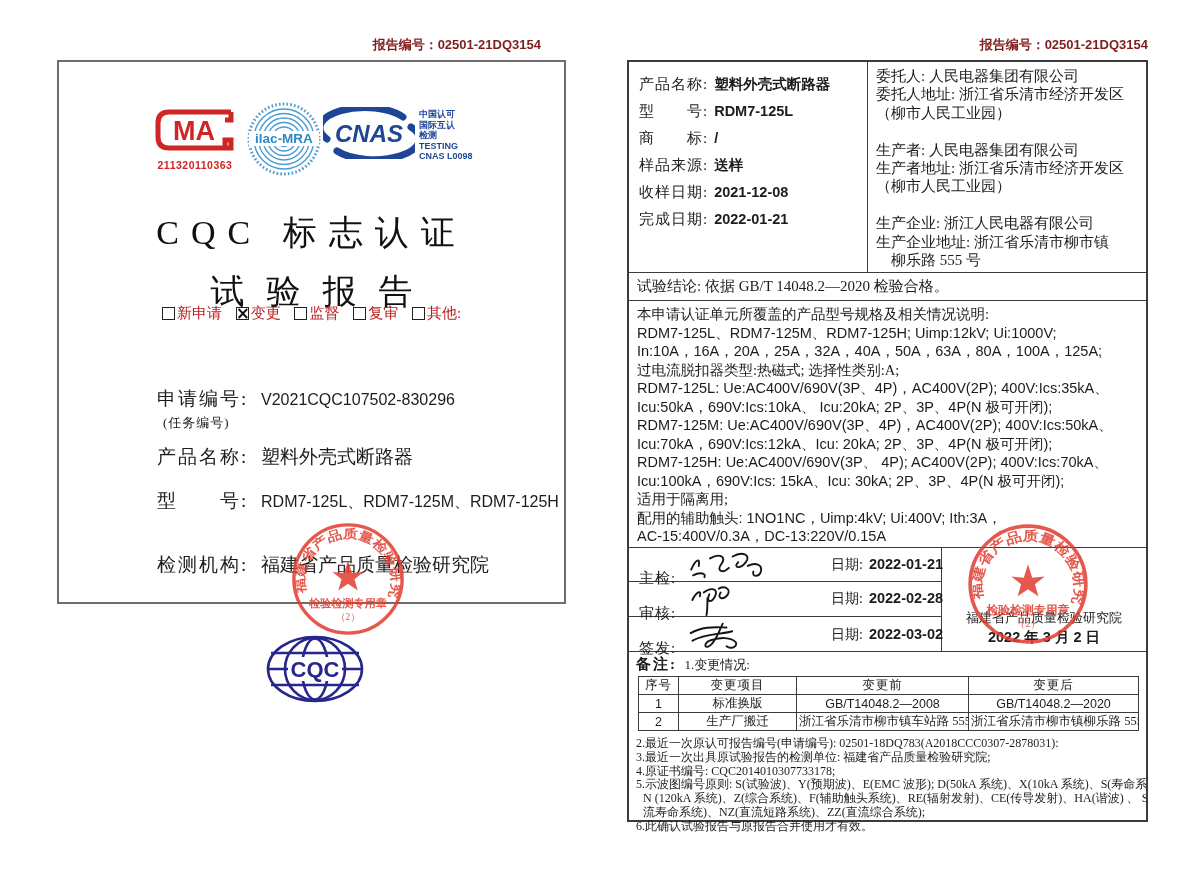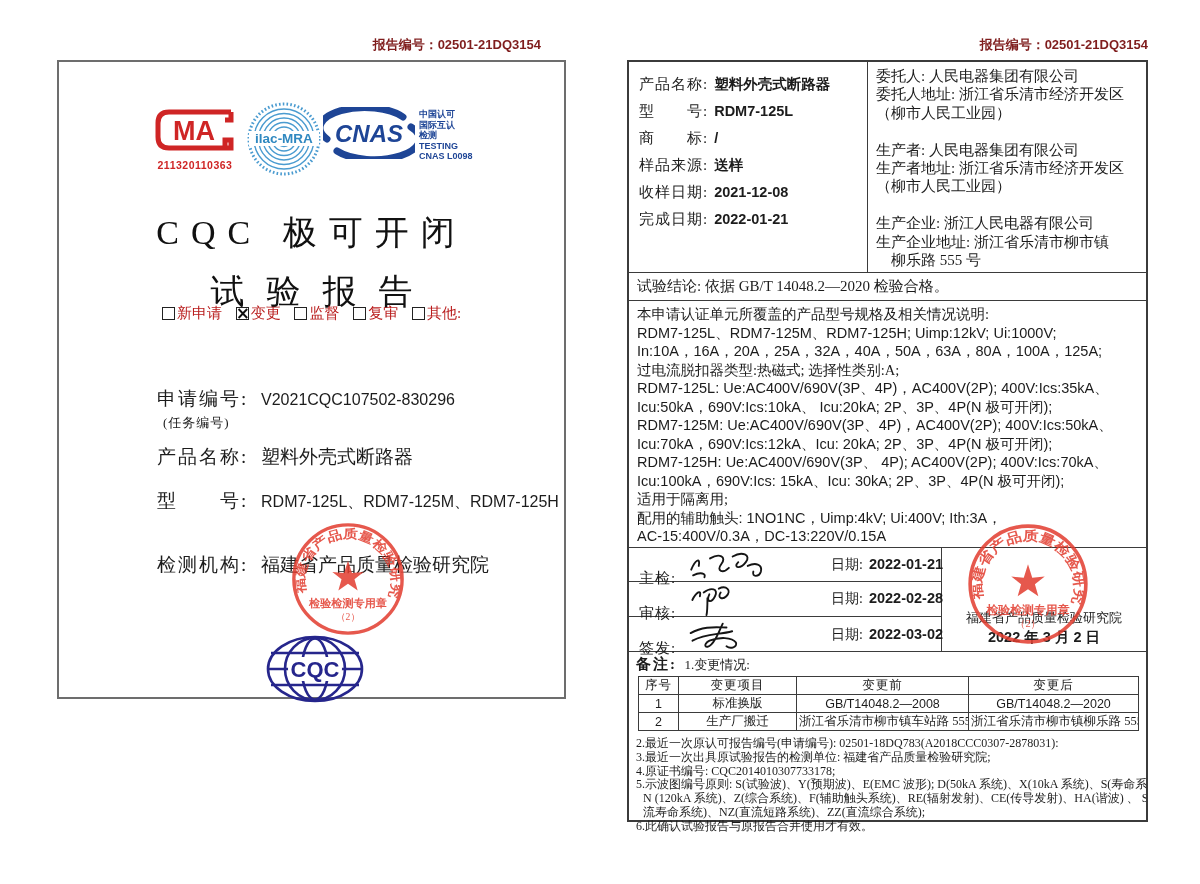--- a/index.html
+++ b/index.html
@@ -4,21 +4,21 @@
 <style>
   *{box-sizing:border-box;margin:0;padding:0;}
   html,body{width:1200px;height:884px;background:#ffffff;overflow:hidden;}
   body{position:relative;font-family:"Liberation Serif","DejaVu Serif",serif;color:#1c1c1c;}
   .num{font-family:"Liberation Sans","DejaVu Sans",sans-serif;}
   .report-no{position:absolute;font-family:"Liberation Sans","DejaVu Sans",sans-serif;font-size:13px;font-weight:bold;color:#7f1d1d;}
   #rn-left{left:57px;top:36px;width:484px;text-align:right;}
   #rn-right{left:627px;top:36px;width:521px;text-align:right;}
 
   
-  #left-page{position:absolute;left:57px;top:60px;width:509px;height:639px;border:2px solid #6d6d6d;background:#fff;}
+  #left-page{position:absolute;left:57px;top:60px;width:509px;height:544px;border:2px solid #6d6d6d;background:#fff;}
   .cma{position:absolute;left:94px;top:44px;width:84px;text-align:center;}
   .cma-num{color:#cf2525;font-size:10.5px;font-weight:bold;letter-spacing:.5px;font-family:"Liberation Sans",sans-serif;margin-top:1px;}
   .ilac{position:absolute;left:188px;top:40px;}
   .cnas{position:absolute;left:264px;top:45px;display:flex;align-items:flex-start;}
   .cnas-side{margin-left:4px;margin-top:2px;color:#1e4596;font-family:"Liberation Sans",sans-serif;font-size:9px;font-weight:bold;line-height:10.5px;white-space:nowrap;}
   .lp-title{position:absolute;width:100%;text-align:center;font-size:34px;letter-spacing:12px;color:#111;}
   #lp-title1{top:148px;}
   #lp-title2{top:207px;letter-spacing:22px;text-indent:22px;}
   .checkline{position:absolute;top:242px;width:100%;text-align:center;font-size:15px;color:#b91c1c;}
   .cbitem{margin:0 5px;white-space:nowrap;}
@@ -111,21 +111,21 @@
     </svg>
     <div class="cnas-side">
       <div>中国认可</div>
       <div>国际互认</div>
       <div>检测</div>
       <div>TESTING</div>
       <div>CNAS L0098</div>
     </div>
   </div>
 
-  <div id="lp-title1" class="lp-title">CQC 极可开闭</div>
+  <div id="lp-title1" class="lp-title">CQC 标志认证</div>
   <div id="lp-title2" class="lp-title">试验报告</div>
 
   <div class="checkline">
     <span class="cbitem"><span class="cb"></span><span>新申请</span></span>
     <span class="cbitem"><span class="cb checked"></span><span>变更</span></span>
     <span class="cbitem"><span class="cb"></span><span>监督</span></span>
     <span class="cbitem"><span class="cb"></span><span>复审</span></span>
     <span class="cbitem"><span class="cb"></span><span>其他:</span></span>
   </div>
 

